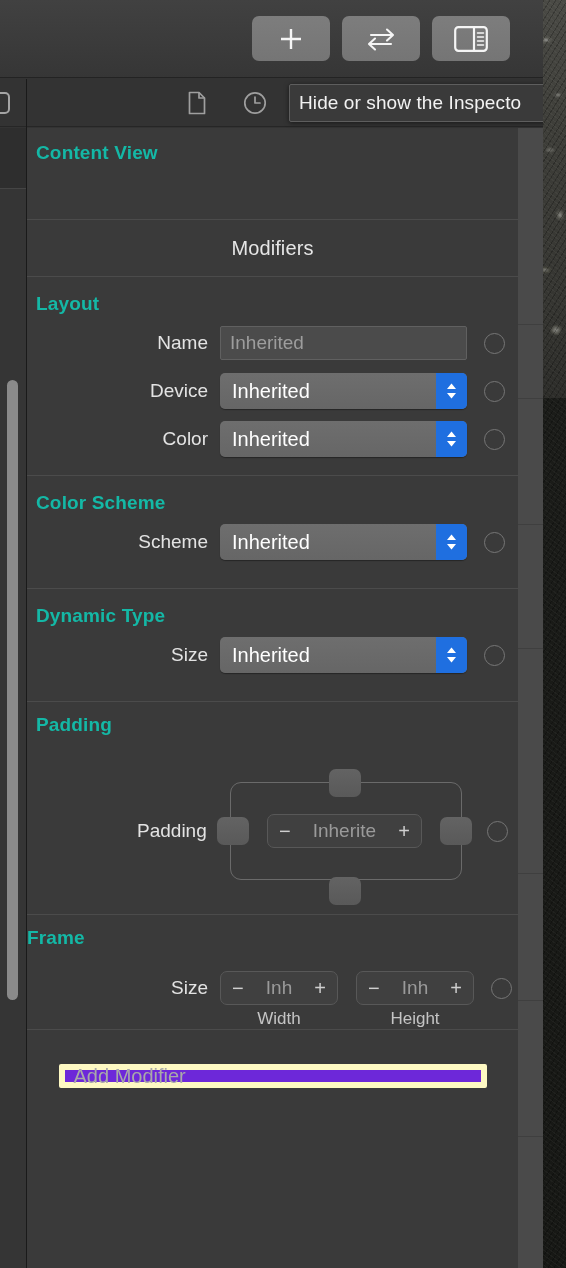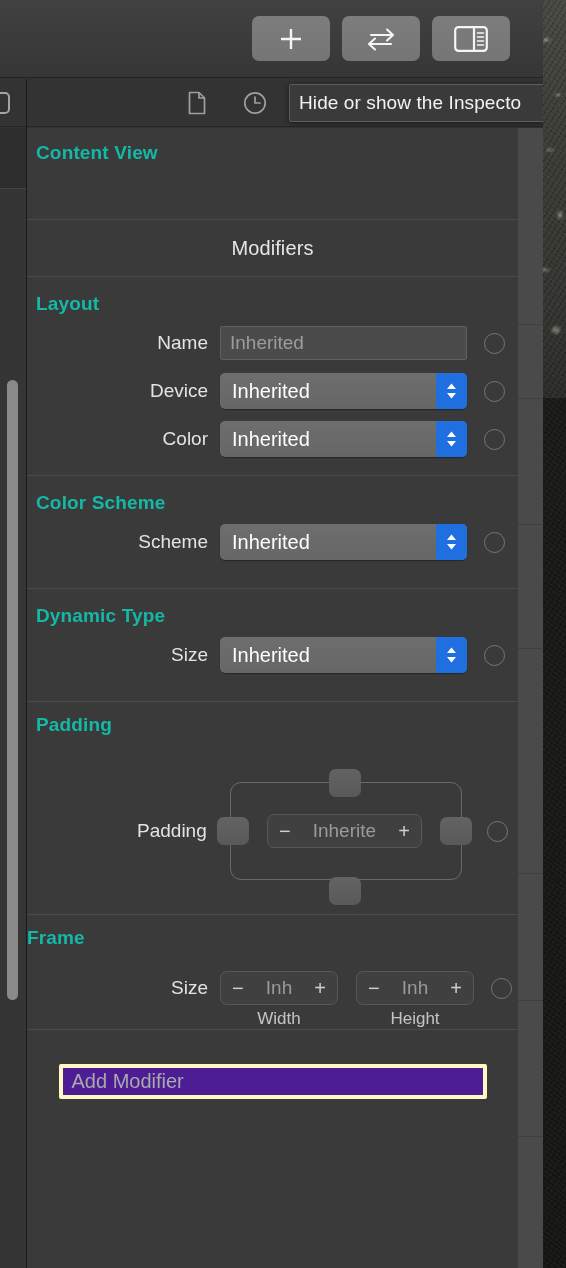--- a/index.html
+++ b/index.html
@@ -423,23 +423,23 @@
   .frame-gap { width: 18px; }
 
   
   .addmod-area {
     padding: 34px 0 0 0;
     display: flex;
     justify-content: center;
   }
   .addmod {
     width: 428px;
-    height: 35px;
-    background: #4c1d95;
-    border: 4px solid #fef9c3;
+    height: 24px;
+    background: #6d28d9;
+    border: 6px solid #fef9c3;
     border-radius: 2px;
     display: flex;
     align-items: center;
     padding-left: 9px;
     font-size: 20px;
     color: #a9a9a9;
   }
 
   .spacer-sm { height: 10px; }
 </style>

